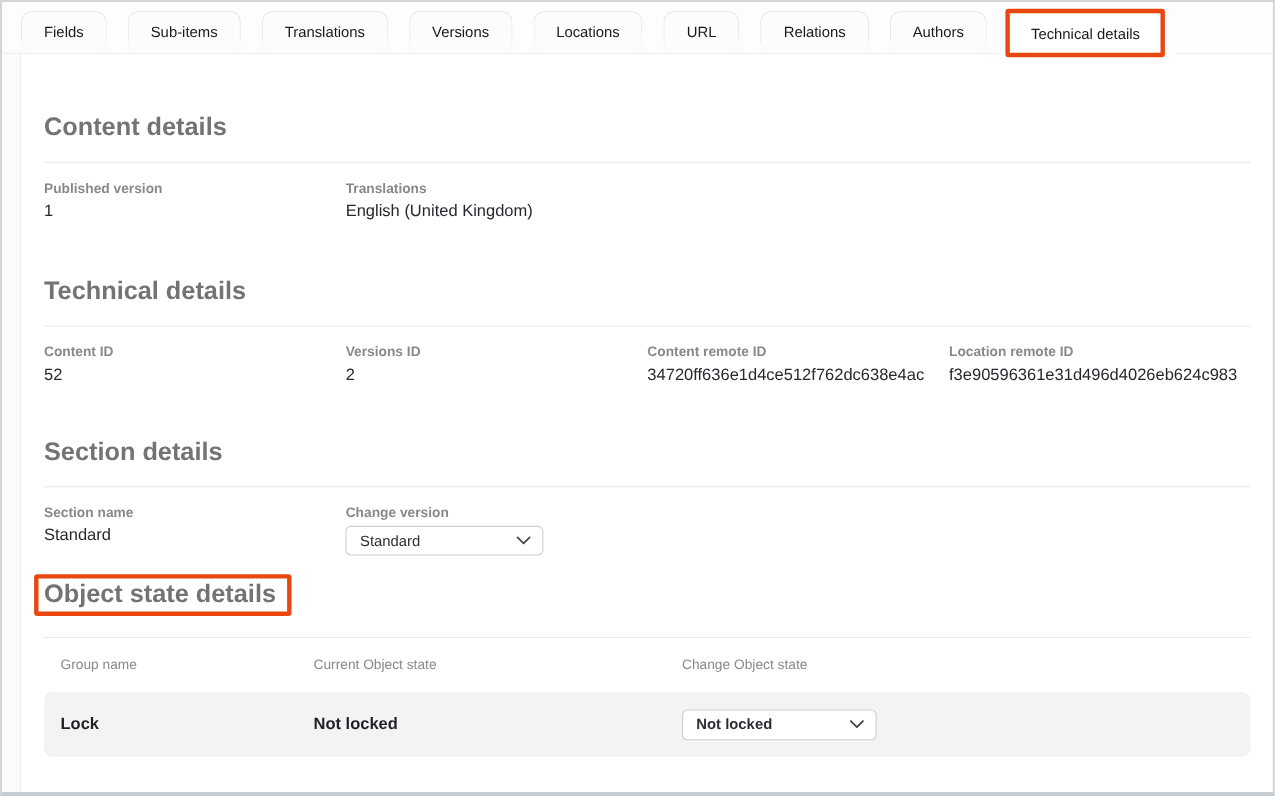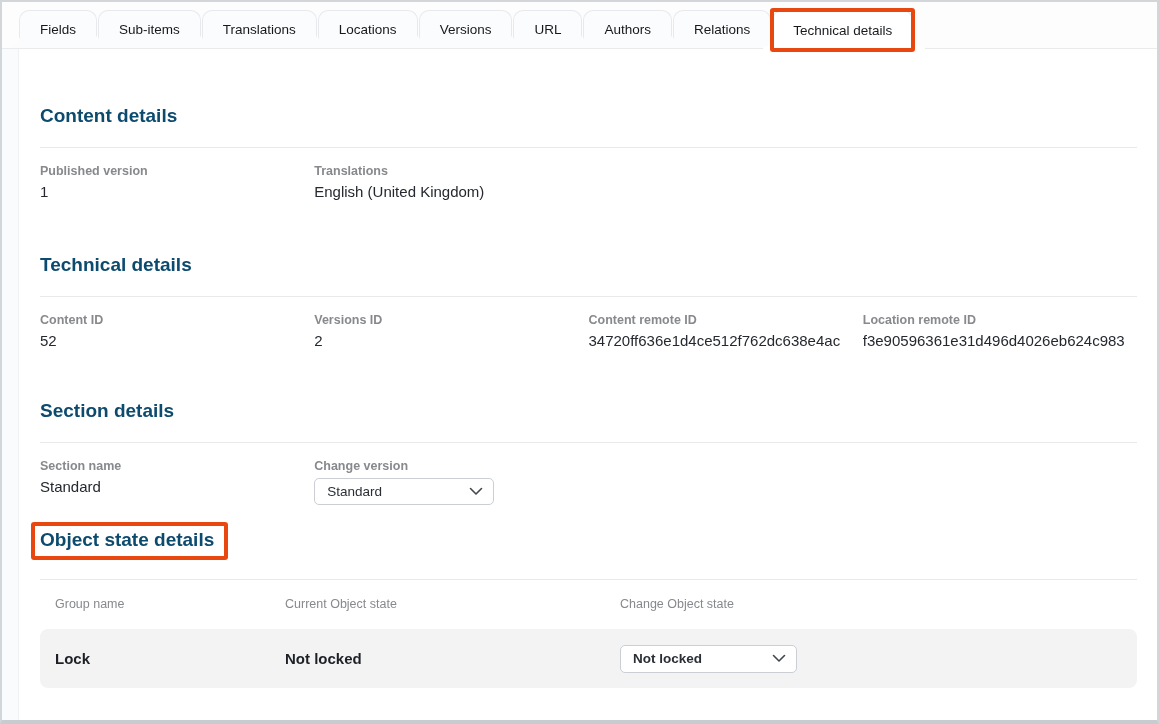--- a/index.html
+++ b/index.html
@@ -22,21 +22,21 @@
   .tabbar {
     position: relative;
     display: flex; align-items: flex-end;
     height: 47px; padding: 8px 0 0 17px;
     border-bottom: 1px solid #e9ebed;
     background: #fdfdfe;
   }
   .tab {
     position: relative;
     height: 38px; display: flex; align-items: center;
-    padding: 0 20px; margin-right: 1px;
+    padding: 0 20px; margin-right: 19px;
     background: #fbfcfd;
     border: 1px solid #e7e9ec; border-bottom: none;
     border-radius: 10px 10px 0 0;
     font-size: 13.5px; color: #17191c;
     white-space: nowrap; cursor: pointer;
   }
   .tab::after {
     content: ""; position: absolute; right: -13px; bottom: 0;
     width: 13px; height: 14px;
     background: radial-gradient(circle at 100% 0, rgba(0,0,0,0) 12.5px, #fbfcfd 13px);
@@ -54,21 +54,21 @@
   .tab-ring {
     position: absolute; inset: -3px;
     border: 4px solid var(--annotation-color);
     border-radius: 3px; pointer-events: none; z-index: 5;
   }
   
   .content { padding: 0 20px 0 38px; position: relative; }
   .title-row { line-height: 0; }
   .section-title {
     display: inline-block; position: relative;
-    margin: 0; font-size: 19px; font-weight: 700; color: #0c4a6e; line-height: 23px;
+    margin: 0; font-size: 23px; font-weight: 700; color: #737373; line-height: 23px;
   }
   .heading-ring {
     position: absolute; inset: -6px -14px -9px -9px;
     border: 4px solid var(--annotation-color);
     border-radius: 3px; pointer-events: none;
   }
   .divider { border: none; border-top: 1px solid #e8e9eb; margin: 20px 0 0 0; }
   .sec-content { margin-top: 55px; }
   .sec-technical { margin-top: 51px; }
   .sec-section  { margin-top: 48px; }
@@ -102,25 +102,25 @@
 </head>
 <body>
 
 <div class="page">
   <div class="left-gutter"></div>
 
   <div class="tabbar">
     <div class="tab">Fields</div>
     <div class="tab">Sub-items</div>
     <div class="tab">Translations</div>
+    <div class="tab">Versions</div>
     <div class="tab">Locations</div>
-    <div class="tab">Versions</div>
     <div class="tab">URL</div>
+    <div class="tab">Relations</div>
     <div class="tab">Authors</div>
-    <div class="tab">Relations</div>
     <div class="tab active">
       <span>Technical details</span>
       <span class="tab-ring"></span>
     </div>
   </div>
 
   <div class="content">
 
     <section class="sec-content">
       <div class="title-row">

